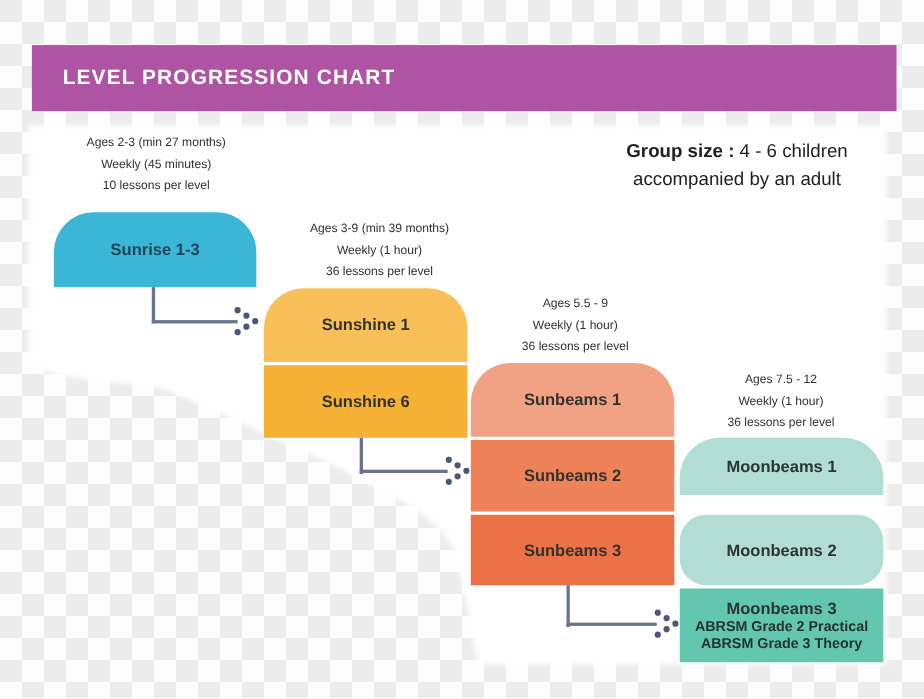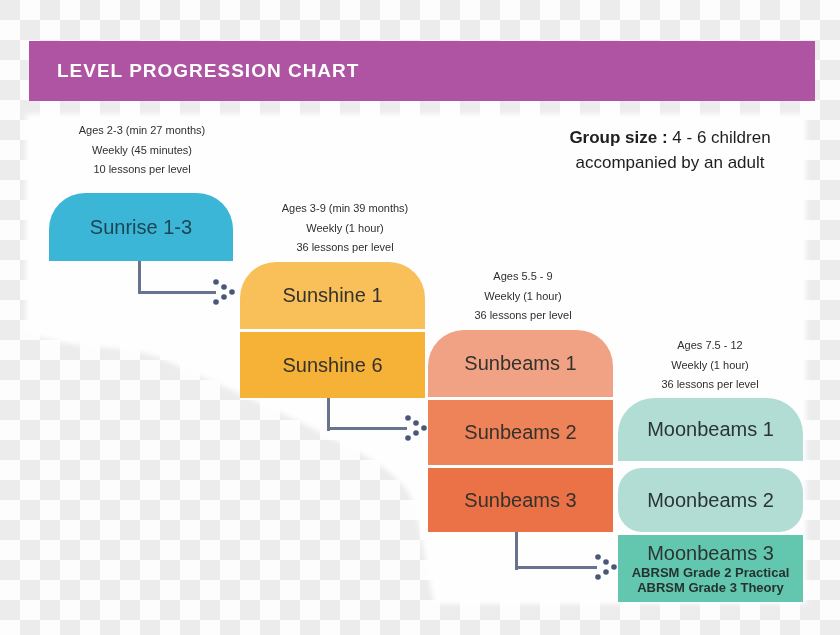--- a/index.html
+++ b/index.html
@@ -25,21 +25,21 @@
   .group-note .gl{font-weight:bold;}
   .info{
     position:absolute;width:220px;text-align:center;
     font-size:11px;line-height:19.5px;color:#2F2F2F;
   }
   .box{
     position:absolute;display:flex;flex-direction:column;
     align-items:center;justify-content:center;
   }
   .box.rt{border-radius:36px 36px 0 0;}
-  .box-label{font-weight:normal;font-size:20px;color:#34322C;}
+  .box-label{font-weight:bold;font-size:15px;color:#34322C;}
   .c-sunrise{background:#3BB6D6;} .c-sunrise .box-label{color:#1E4456;}
   .c-sunshine1{background:#F9C05A;} .c-sunshine2{background:#F6B137;}
   .c-sunbeams1{background:#F1A285;} .c-sunbeams2{background:#EE8258;} .c-sunbeams3{background:#EB7246;}
   .c-moonbeams1,.c-moonbeams2{background:#B2DDD5;} .c-moonbeams1 .box-label,.c-moonbeams2 .box-label{color:#2B3533;}
   .c-moonbeams3{background:#63C7AF;} .c-moonbeams3 .box-label{color:#2B3533;}
   .box-sub{font-weight:bold;font-size:13px;line-height:15px;color:#253230;}
   .vline,.hline{position:absolute;background:#68748E;}
   .vline{width:3px;} .hline{height:3px;}
   .arrow{position:absolute;width:26px;height:28px;}
 </style>
@@ -106,21 +106,21 @@
   <div class="box rt c-sunbeams1" style="left:428px;top:330px;width:185px;height:67px;">
     <span class="box-label">Sunbeams 1</span>
   </div>
   <div class="box c-sunbeams2" style="left:428px;top:400px;width:185px;height:65px;">
     <span class="box-label">Sunbeams 2</span>
   </div>
   <div class="box c-sunbeams3" style="left:428px;top:468px;width:185px;height:64px;">
     <span class="box-label">Sunbeams 3</span>
   </div>
 
-  <div class="box rt c-moonbeams1" style="left:618px;top:398px;width:185px;height:63px;align-items:center;">
+  <div class="box rt c-moonbeams1" style="left:618px;top:398px;width:185px;height:52px;align-items:center;">
     <span class="box-label">Moonbeams 1</span>
   </div>
   <div class="box c-moonbeams2" style="left:618px;top:468px;width:185px;height:64px;border-radius:24px;">
     <span class="box-label">Moonbeams 2</span>
   </div>
   <div class="box c-moonbeams3" style="left:618px;top:535px;width:185px;height:67px;">
     <span class="box-label">Moonbeams 3</span>
     <span class="box-sub">ABRSM Grade 2 Practical</span>
     <span class="box-sub">ABRSM Grade 3 Theory</span>
   </div>

